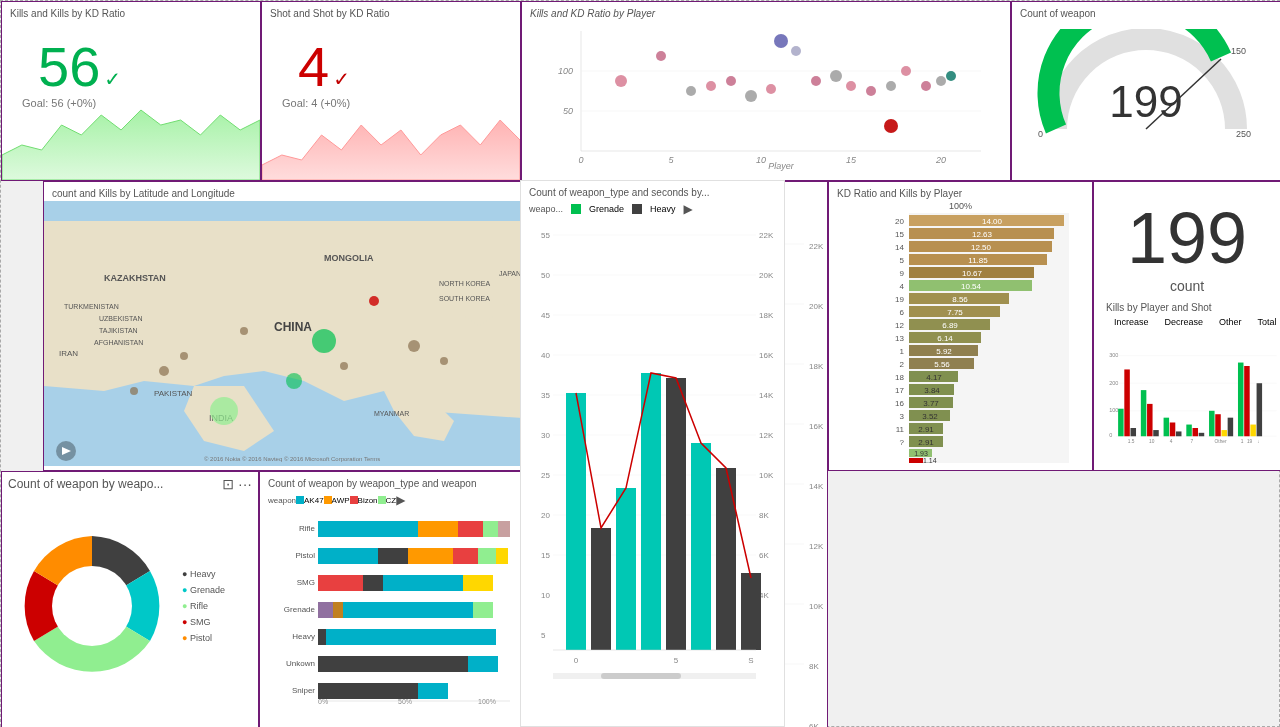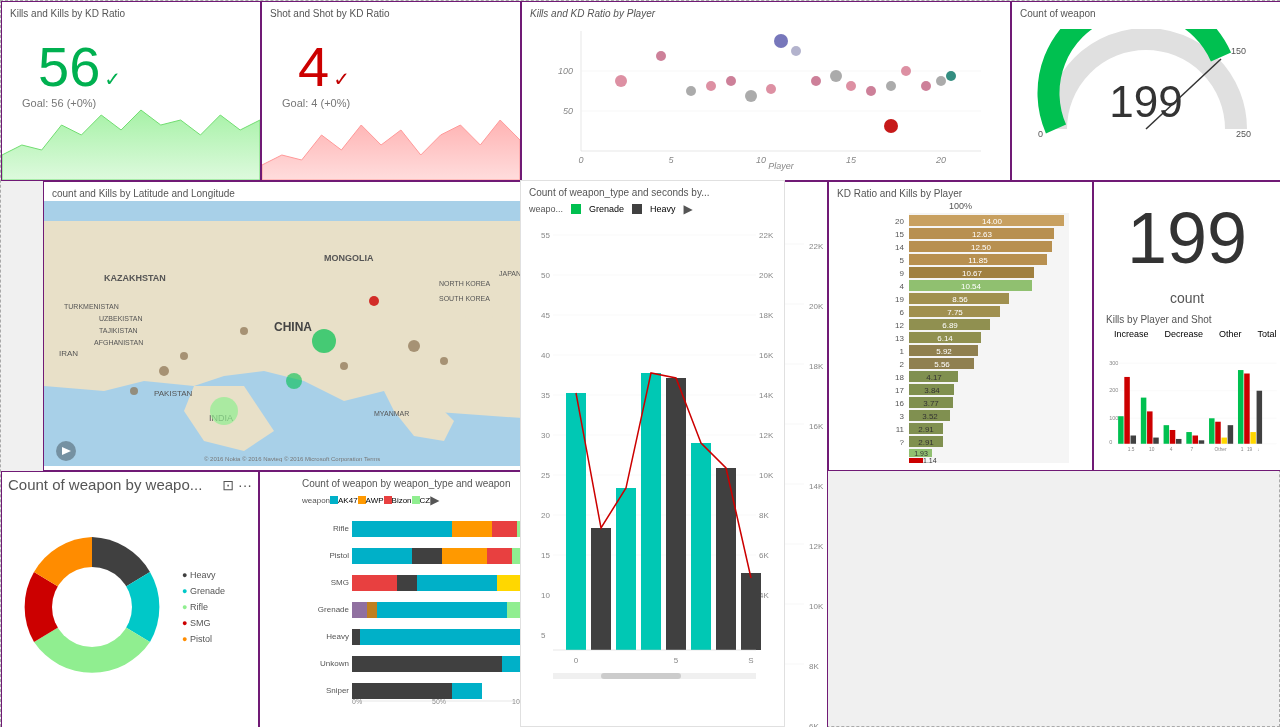--- a/index.html
+++ b/index.html
@@ -373,21 +373,21 @@
         <text x="94" y="250" font-size="7" fill="#333">1.14</text>
 
         <text x="80" y="262" font-size="7" fill="#888">-8.1%</text>
       </svg>
     </div>
 
     <div class="p" style="flex:1;height:290px;display:flex;flex-direction:column;">
 
       <div style="text-align:center;padding-top:20px;">
         <div style="font-size:72px;font-weight:300;color:#333;line-height:1;">199</div>
-        <div style="font-size:14px;color:#555;margin-top:16px;">count</div>
+        <div style="font-size:14px;color:#555;margin-top:4px;">count</div>
       </div>
 
       <div style="padding:8px 12px 4px;font-size:10px;">
         <span style="font-size:10px;color:#555;">Kills by Player and Shot</span>
       </div>
       <div style="display:flex;align-items:flex-start;gap:8px;padding:0 12px;font-size:9px;">
         <span style="display:inline-block;width:10px;height:10px;background:#00c050;"></span>
         <span>Increase</span>
         <span style="display:inline-block;width:10px;height:10px;background:#c00;"></span>
         <span>Decrease</span>
@@ -445,21 +445,21 @@
         <text x="237" y="137" font-size="7" fill="#888">↓</text>
       </svg>
     </div>
 
   </div>
 
   <div class="row3-panels">
 
     <div class="p" style="width:258px;height:257px;">
       <div style="display:flex;justify-content:space-between;align-items:center;padding:4px 6px;">
-        <span style="font-size:15px;color:#555;">Count of weapon by weapo...</span>
+        <span style="font-size:12px;color:#555;">Count of weapon by weapo...</span>
         <div style="display:flex;gap:4px;">
           <span style="font-size:14px;color:#555;cursor:pointer;">⊡</span>
           <span style="font-size:14px;color:#555;cursor:pointer;">···</span>
         </div>
       </div>
       <div style="display:flex;align-items:center;height:220px;">
         <svg width="180" height="180" viewBox="0 0 180 180">
 
           <path d="M 90,90 L 90,20 A 70,70 0 0,1 148,55 Z" fill="#404040"></path>
 
@@ -476,21 +476,21 @@
         <div style="font-size:9px;color:#555;line-height:1.8;">
           <div><span style="color:#404040;">●</span> Heavy</div>
           <div><span style="color:#00c8c8;">●</span> Grenade</div>
           <div><span style="color:#90ee90;">●</span> Rifle</div>
           <div><span style="color:#c00;">●</span> SMG</div>
           <div><span style="color:#ff8c00;">●</span> Pistol</div>
         </div>
       </div>
     </div>
 
-    <div class="p" style="width:262px;height:257px;padding-left:34px;">
+    <div class="p" style="width:262px;height:257px;">
       <div class="panel-title">Count of weapon by weapon_type and weapon</div>
       
       <div style="display:flex;align-items:center;gap:0;padding:2px 8px;font-size:8px;flex-wrap:wrap;">
         <span style="font-size:8px;color:#555;">weapon</span>
         <span style="width:8px;height:8px;background:#00b0c8;display:inline-block;"></span>
         <span>AK47</span>
         <span style="width:8px;height:8px;background:#ff9900;display:inline-block;"></span>
         <span>AWP</span>
         <span style="width:8px;height:8px;background:#e84040;display:inline-block;"></span>
         <span>Bizon</span>

